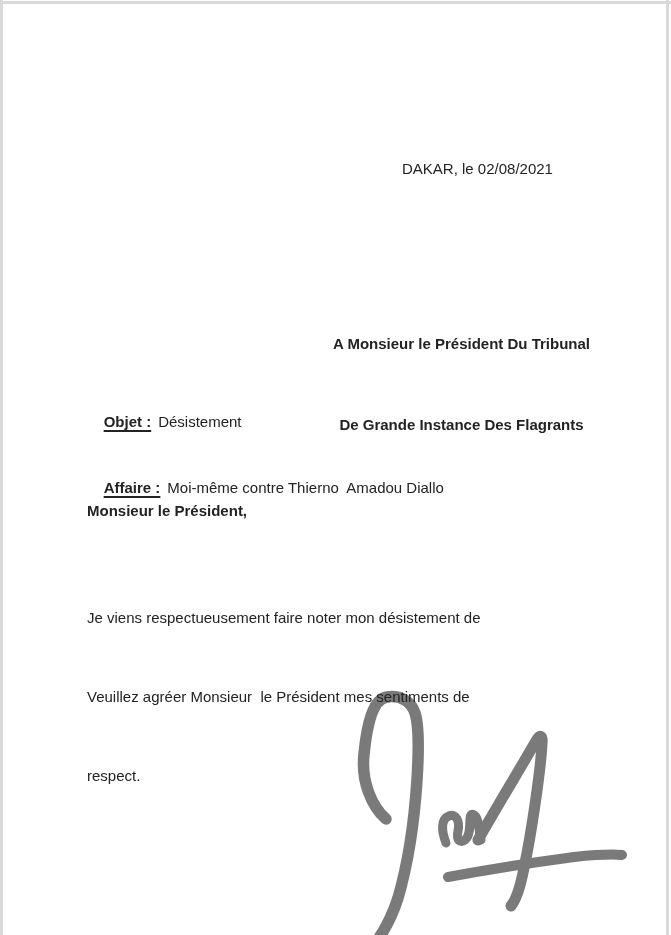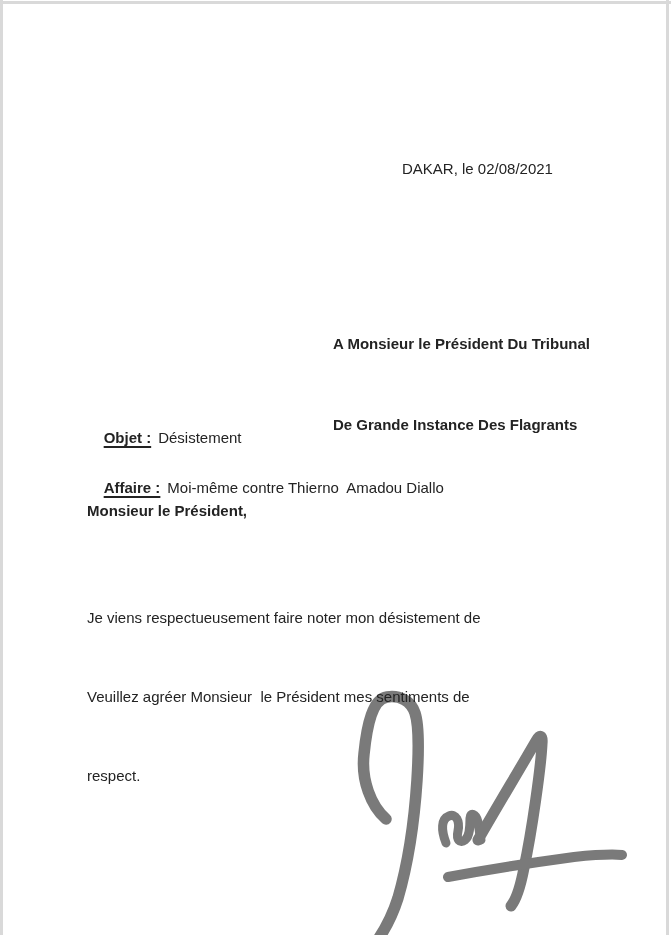--- a/index.html
+++ b/index.html
@@ -21,23 +21,23 @@
   .edge-left  { left: 0; top: 0;    width: 3px;   height: 935px; }
   .edge-right { left: 666px; top: 0; width: 3px;  height: 935px; }
 
   .txt { position: absolute; white-space: pre-wrap; font-size: 15px; line-height: 25px; }
   .b   { font-weight: bold; }
   .u   { text-decoration: underline; text-underline-offset: 3px; text-decoration-thickness: 2px; }
 
   .sender      { left: 87px;  top: 155px; }
   .date-line   { left: 402px; top: 156px; }
 
-  .recipient   { right: 81px; top: 276px; text-align: left; line-height: 27px; }
+  .recipient   { right: 81px; top: 276px; text-align: center; line-height: 27px; }
 
-  .subject-line { left: 87px; top: 400px; }
+  .subject-line { left: 87px; top: 384px; }
   .case-line    { left: 87px; top: 450px; }
   .label        { margin-right: 7px; }
 
   .salutation  { left: 87px; top: 498px; }
 
   .body-block  { left: 87px; top: 552px; line-height: 26.4px; }
 
   .signature-name {
     left: 422px; top: 721px;
     font-size: 17px;

